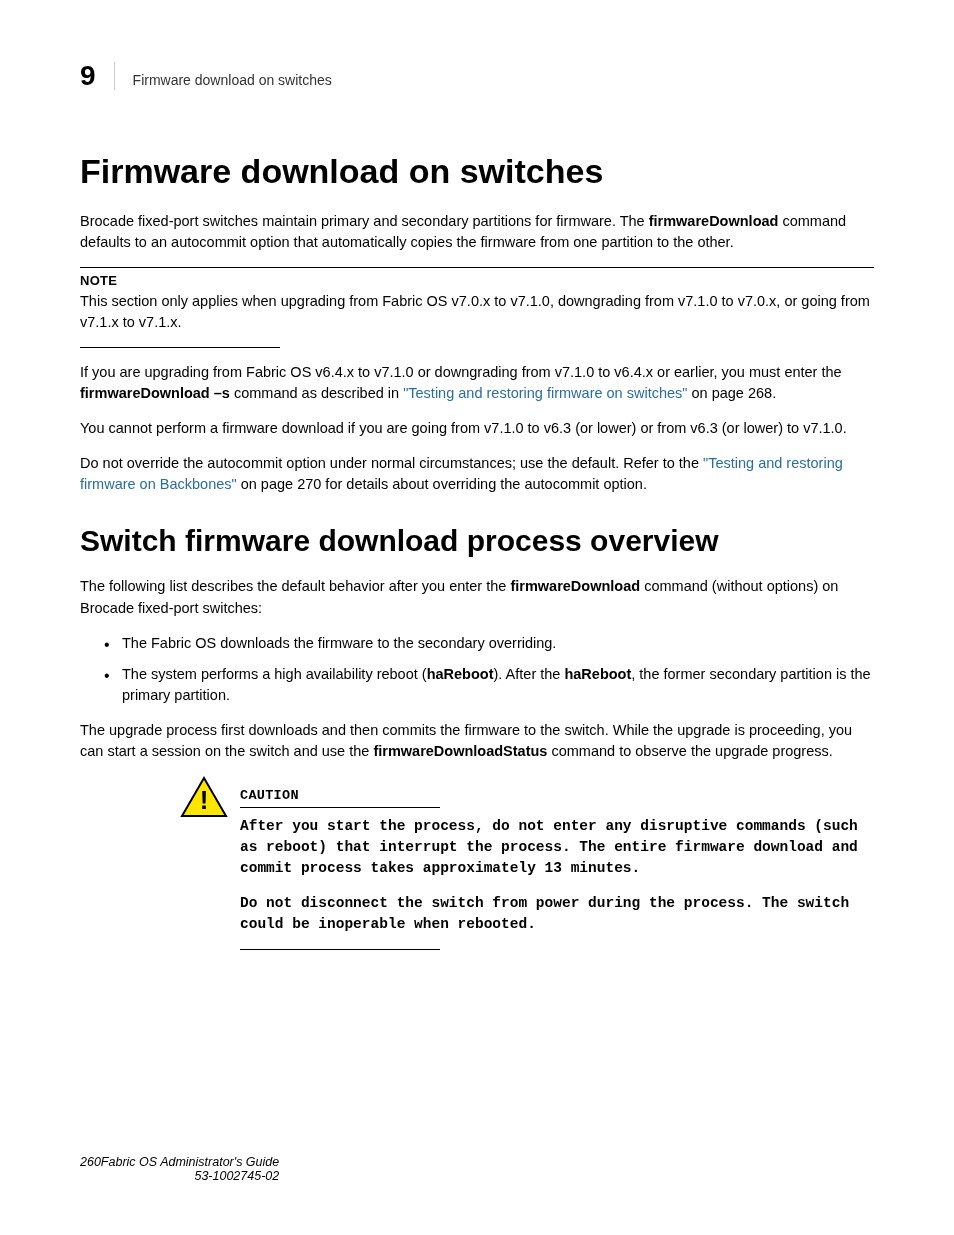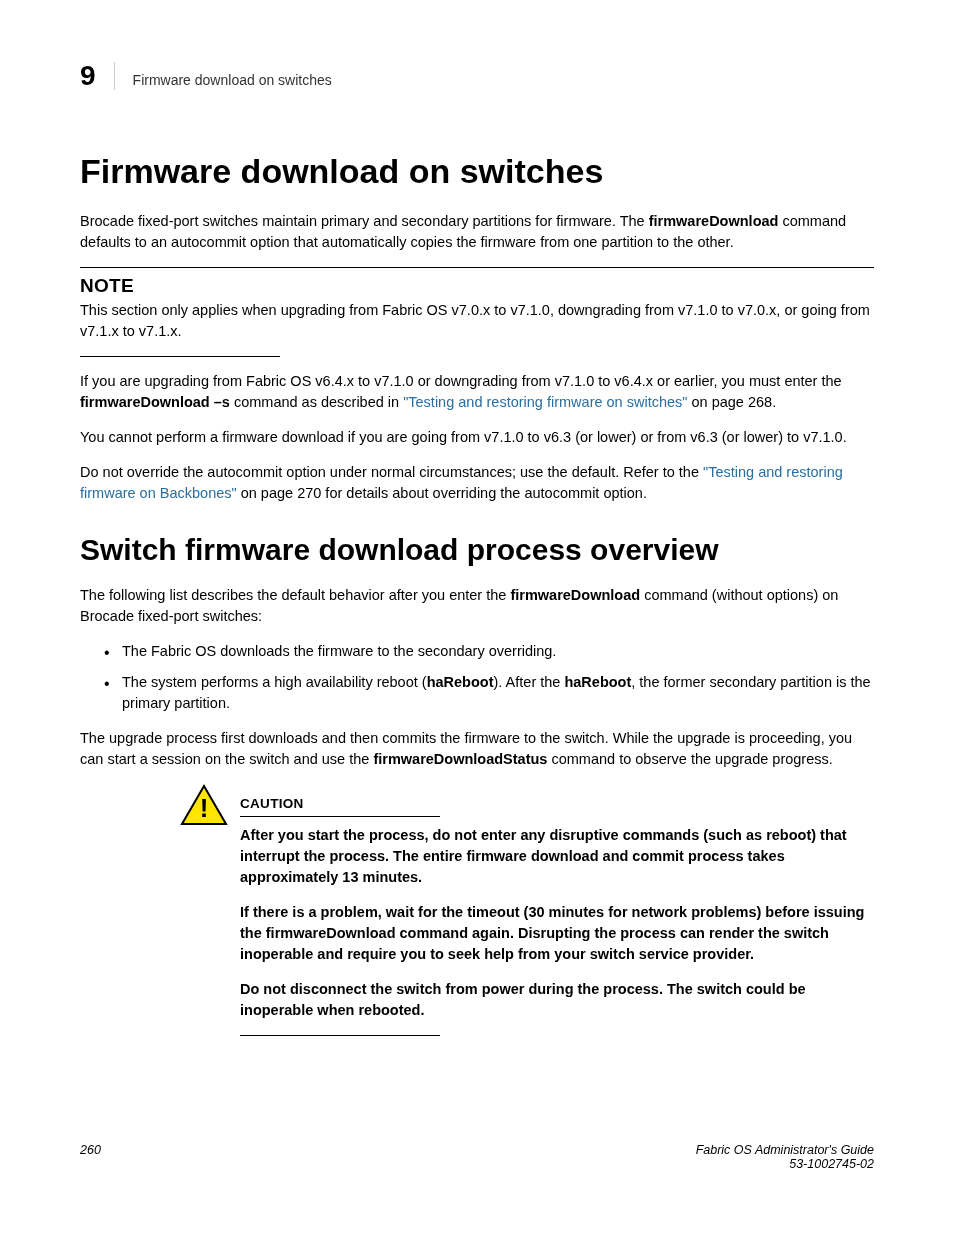--- a/index.html
+++ b/index.html
@@ -10,31 +10,31 @@
   .running-header .sep { border-left: 1px solid #ccc; height: 28px; align-self: center; }
   .running-header .text { color: #333; }
   h1.title { font-family: "Arial Narrow", Arial, sans-serif; font-stretch: condensed; font-size: 34px; font-weight: 600; margin-top: 60px; margin-bottom: 20px; letter-spacing: 0px; }
   h2.subtitle { font-family: "Arial Narrow", Arial, sans-serif; font-stretch: condensed; font-size: 30px; font-weight: 600; margin-top: 24px; margin-bottom: 14px; }
   .body { font-size: 14.5px; line-height: 1.45; }
   .body p { margin-bottom: 14px; }
   .bold { font-weight: bold; }
   .link { color: #2a6ea0; }
   .note-rule-top { border-top: 1.5px solid #000; width: 100%; margin-top: 6px; }
   .note-rule-bottom { border-top: 1px solid #000; width: 200px; margin-top: 10px; margin-bottom: 14px; }
-  .note-label { font-weight: bold; font-size: 19px; letter-spacing: 0.3px; margin-top: 4px; }
+  .note-label { font-weight: bold; font-size: 13px; letter-spacing: 0.3px; margin-top: 4px; }
   ul.bullets { list-style: none; padding-left: 24px; margin-bottom: 14px; }
   ul.bullets li { position: relative; padding-left: 18px; margin-bottom: 10px; }
   ul.bullets li::before { content: "\2022"; position: absolute; left: 0; top: 0; font-size: 16px; }
   .caution-block { display: flex; align-items: flex-start; margin-left: 100px; margin-top: 8px; }
   .caution-icon { width: 48px; flex: 0 0 48px; margin-right: 12px; }
-  .caution-body { flex: 1; font-size: 14.5px; line-height: 1.45; }
+  .caution-body { flex: 1; font-size: 14.5px; line-height: 1.45; font-family: Liberation Mono, monospace; }
   .caution-body p { margin-bottom: 14px; }
   .caution-label { font-weight: bold; font-size: 13.5px; letter-spacing: 0.3px; margin-top: 10px; margin-bottom: 2px; }
   .caution-rule { border-top: 1px solid #000; width: 200px; margin-bottom: 8px; }
-  .footer { position: absolute; bottom: 64px; left: 80px; right: 80px; display: flex; justify-content: space-between; font-size: 12.5px; font-style: italic; }
+  .footer { position: absolute; bottom: 52px; left: 80px; right: 80px; display: flex; justify-content: flex-start; font-size: 12.5px; font-style: italic; }
   .footer .right { text-align: right; }
 </style>
 </head>
 <body>
 
 <div class="page">
 
   <div class="running-header">
     <span class="chapnum">9</span>
     <span class="sep"></span>
@@ -87,21 +87,20 @@
     <div class="caution-icon">
       <svg viewBox="0 0 48 42" width="48" height="42">
         <polygon points="24,2 46,40 2,40" fill="#ffe600" stroke="#000" stroke-width="2"></polygon>
         <text x="24" y="33" text-anchor="middle" font-size="26" font-family="Arial" font-weight="bold" fill="#000">!</text>
       </svg>
     </div>
     <div class="caution-body">
       <div class="caution-label">CAUTION</div>
       <div class="caution-rule"></div>
       <p class="bold">After you start the process, do not enter any disruptive commands (such as reboot) that interrupt the process. The entire firmware download and commit process takes approximately 13 minutes.</p>
-      <p class="bold">If there is a problem, wait for the timeout (30 minutes for network problems) before issuing the firmwareDownload command again. Disrupting the process can render the switch inoperable and require you to seek help from your switch service provider.</p>
       <p class="bold">Do not disconnect the switch from power during the process. The switch could be inoperable when rebooted.</p>
       <div class="caution-rule"></div>
     </div>
   </div>
 
   <div class="footer">
     <div>260</div>
     <div class="right">
       <div>Fabric OS Administrator's Guide</div>
       <div>53-1002745-02</div>

